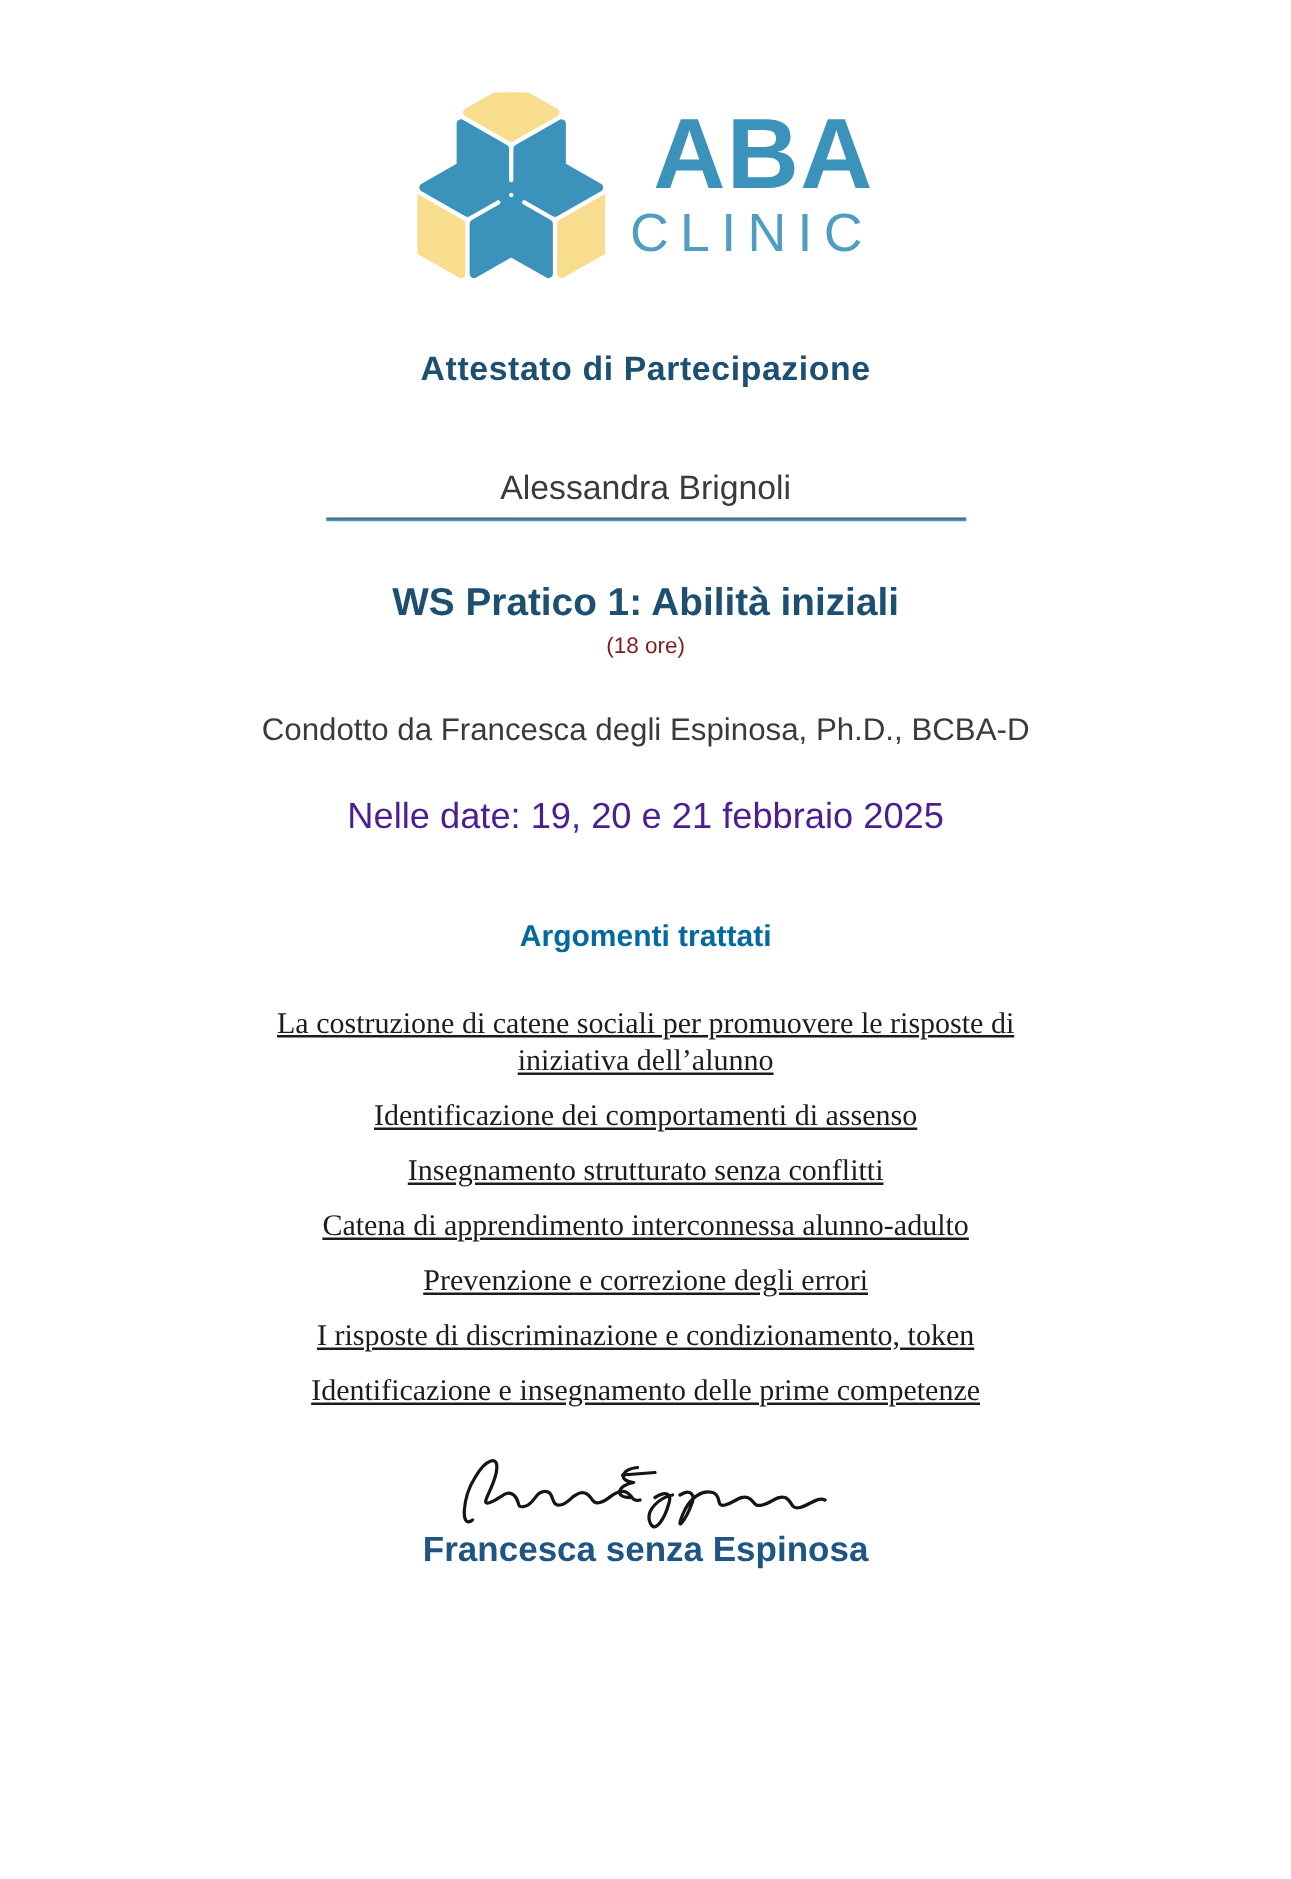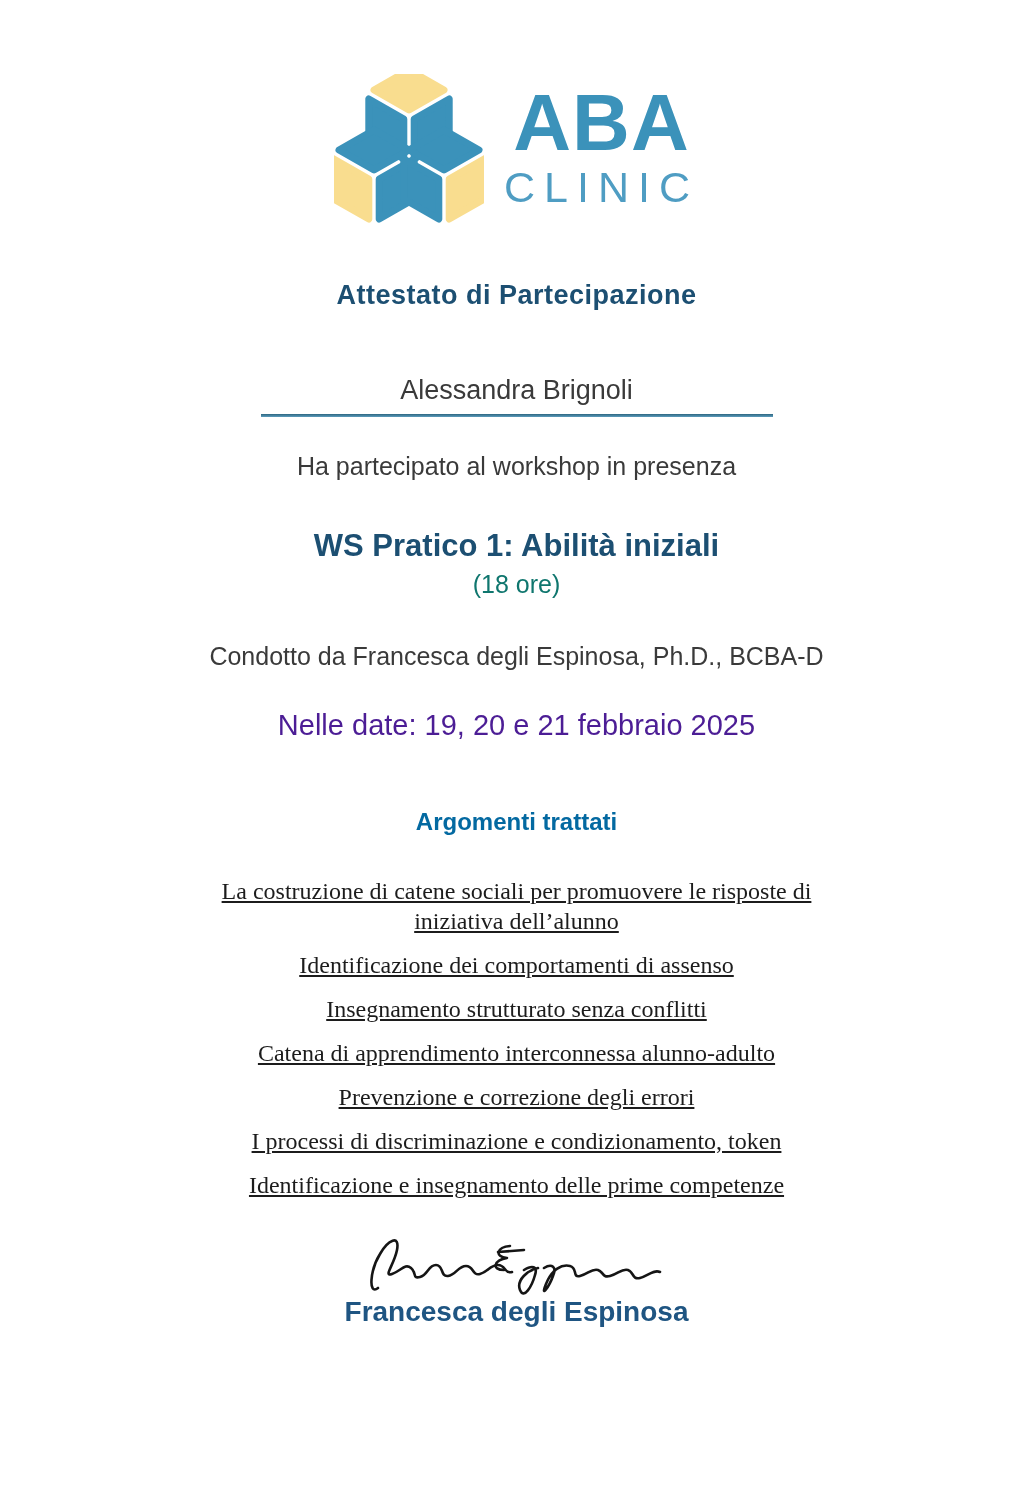--- a/index.html
+++ b/index.html
@@ -16,21 +16,21 @@
 
   
   .logo-row {
     padding-top: 74px;
     display: flex;
     justify-content: center;
     align-items: center;
     gap: 20px;
   }
   .cubes-svg { display: block; }
-  .logo-text { text-align: center; }
+  .logo-text { text-align: right; }
   .brand-name {
     font-size: 80px;
     font-weight: 800;
     letter-spacing: 1px;
     line-height: 0.92;
     color: #3B92BA;
   }
   .brand-sub {
     font-size: 43px;
     font-weight: 400;
@@ -66,22 +66,22 @@
     color: #3A3A3A;
   }
   .ws-title {
     margin-top: 47px;
     font-size: 31px;
     font-weight: 700;
     color: #1C4F72;
   }
   .ws-hours {
     margin-top: 6px;
-    font-size: 25px;
-    color: #0f766e;
+    font-size: 18px;
+    color: #7f1d1d;
   }
   .conductor {
     margin-top: 43px;
     font-size: 25px;
     color: #3A3A3A;
   }
   .dates {
     margin-top: 38px;
     font-size: 29px;
     color: #4c1d95;
@@ -149,51 +149,50 @@
       <div class="brand-name">ABA</div>
       <div class="brand-sub">CLINIC</div>
     </div>
   </div>
 
   <div class="cert-title">Attestato di Partecipazione</div>
 
   <div class="recipient">Alessandra Brignoli</div>
   <div class="name-line"></div>
 
-  <div class="participation">Ha partecipato al workshop in presenza</div>
 
   <div class="ws-title">WS Pratico 1: Abilità iniziali</div>
   <div class="ws-hours">(18 ore)</div>
 
   <div class="conductor">Condotto da Francesca degli Espinosa, Ph.D., BCBA-D</div>
   <div class="dates">Nelle date: 19, 20 e 21 febbraio 2025</div>
 
   <div class="topics-heading">Argomenti trattati</div>
   <ul class="topics">
 
       <li>La costruzione di catene sociali per promuovere le risposte di iniziativa dell’alunno</li>
 
       <li>Identificazione dei comportamenti di assenso</li>
 
       <li>Insegnamento strutturato senza conflitti</li>
 
       <li>Catena di apprendimento interconnessa alunno-adulto</li>
 
       <li>Prevenzione e correzione degli errori</li>
 
-      <li>I processi di discriminazione e condizionamento, token</li>
+      <li>I risposte di discriminazione e condizionamento, token</li>
 
       <li>Identificazione e insegnamento delle prime competenze</li>
     </ul>
 
 
   <svg class="signature-svg" width="310" height="80" viewBox="0 0 310 80" aria-hidden="true">
     <g fill="none" stroke="#151515" stroke-width="2.6" stroke-linecap="round" stroke-linejoin="round">
       <path d="M16,64 C6,72 8,46 18,30 C26,16 38,10 35,26 C32,41 21,53 30,50 C39,47 43,39 49,44 C55,49 50,55 58,53 C66,51 66,41 74,41 C82,41 78,53 86,52 C94,51 96,42 104,42 C112,42 110,52 118,50 C126,48 128,41 136,41 C144,41 142,50 150,48"></path>
       <path d="M148,22 C135,23 132,33 145,34 C132,36 129,46 142,46"></path>
       <path d="M136,28 L162,26"></path>
       <path d="M162,46 C170,41 176,42 173,51 C170,62 162,76 158,66 C154,56 166,46 176,44"></path>
       <path d="M182,44 C190,39 195,43 191,52 C187,63 178,75 184,60 C190,45 200,40 208,42 C216,44 210,54 218,52 C226,50 230,44 236,46 C242,48 240,54 248,52 C256,50 260,44 266,46 C272,48 270,56 278,54 C286,52 292,45 298,48"></path>
     </g>
   </svg>
-  <div class="signer-name">Francesca degli Espinosa</div>
+  <div class="signer-name">Francesca senza Espinosa</div>
 
 </div>
 
 </body></html>

